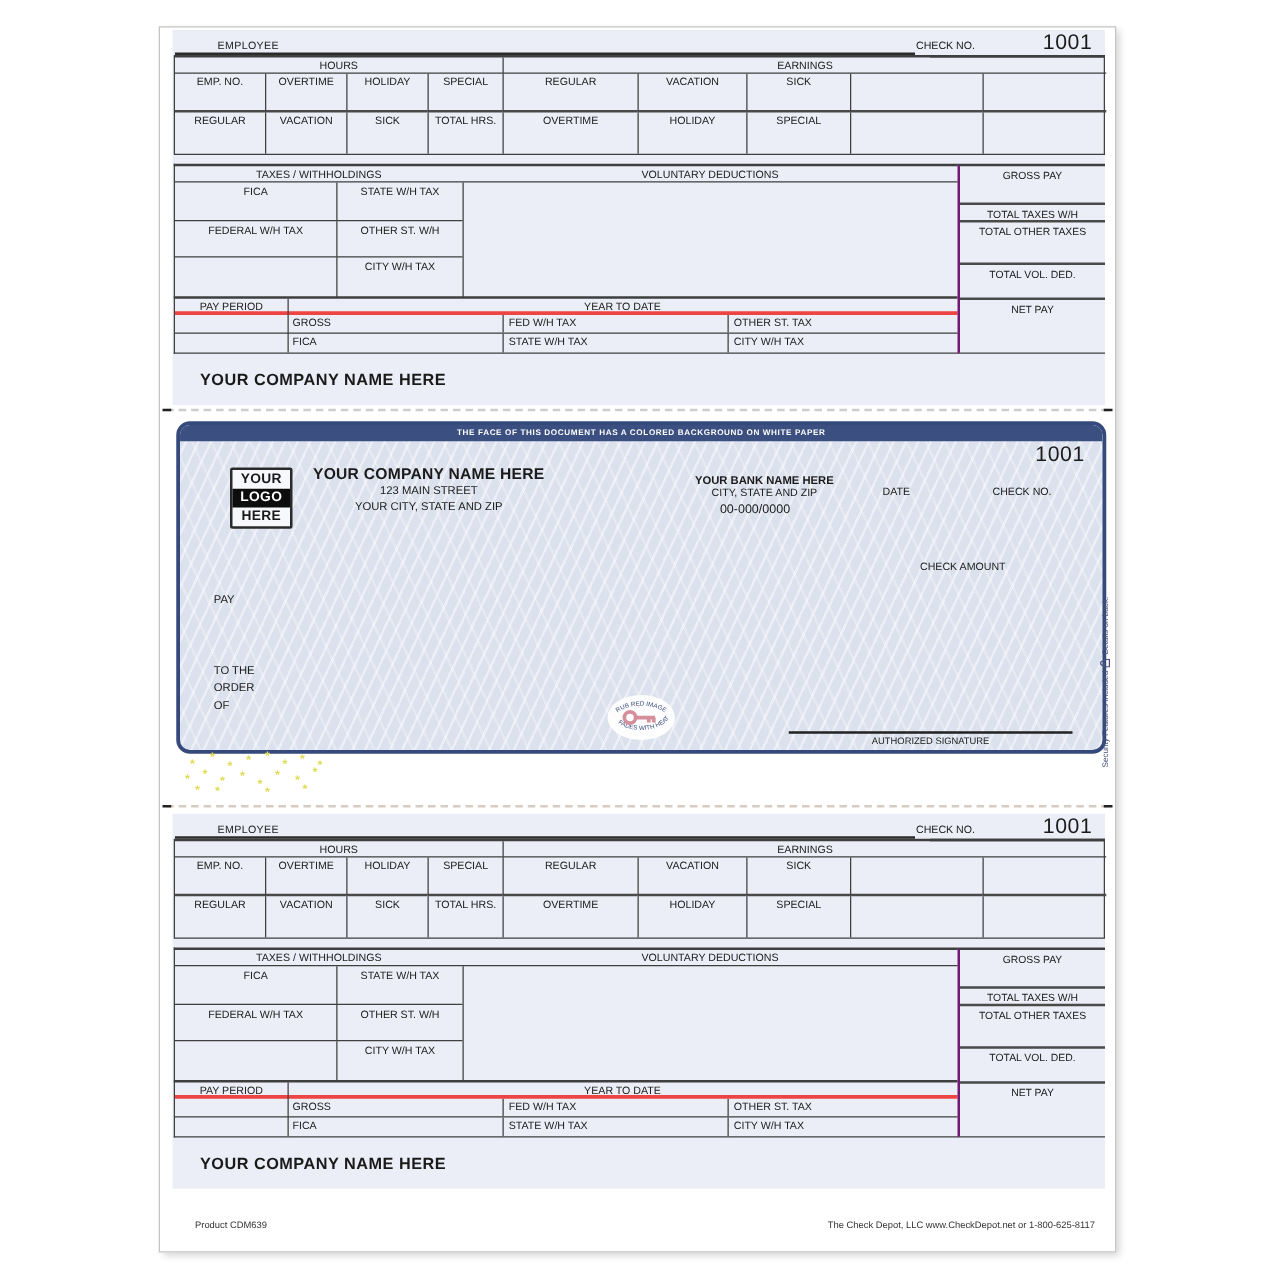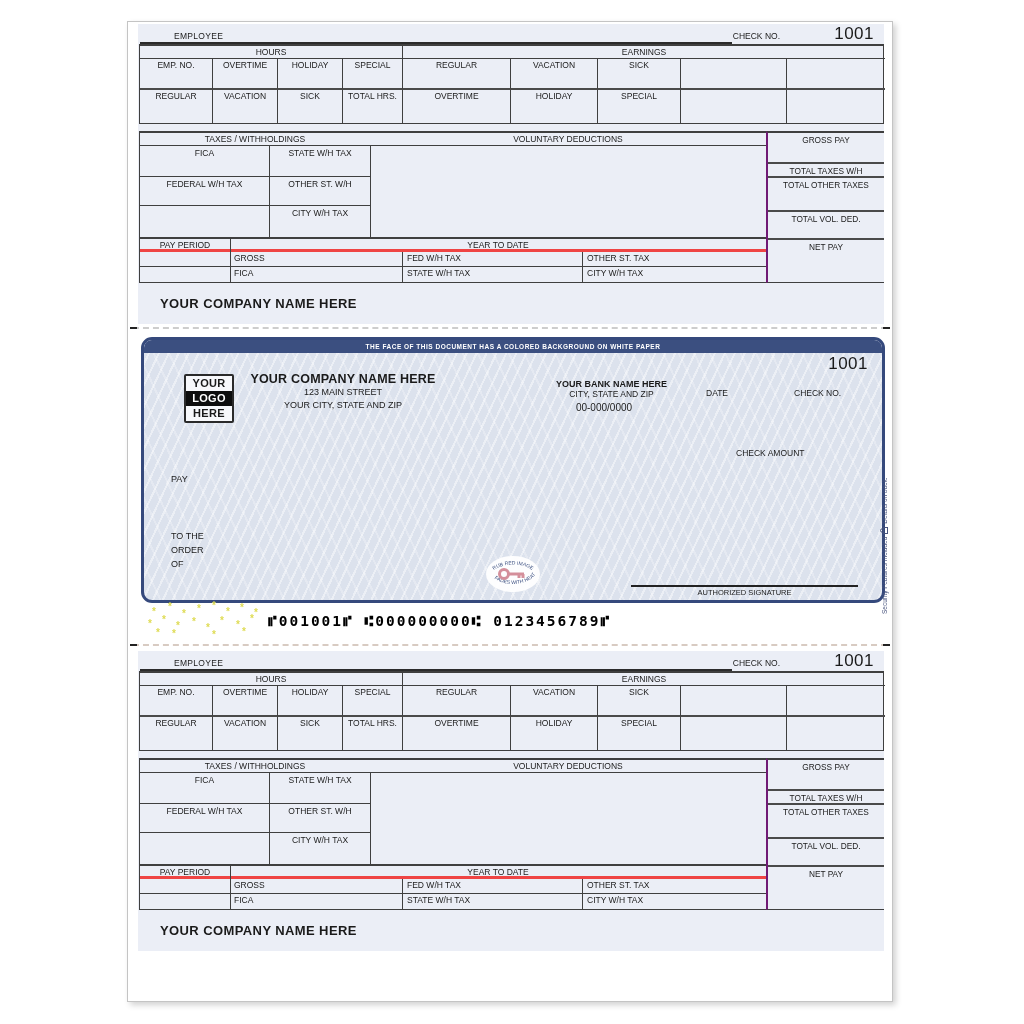--- a/index.html
+++ b/index.html
@@ -287,21 +287,20 @@
     <span style="left:62px;top:22px">*</span>
       <span style="left:76px;top:15px">*</span>
     <span style="left:92px;top:19px">*</span>
       <span style="left:106px;top:13px">*</span>
     <span style="left:28px;top:28px">*</span>
       <span style="left:68px;top:29px">*</span>
     <span style="left:98px;top:26px">*</span>
       <span style="left:12px;top:27px">*</span>
   </div>
 
-  <div class="micr">⑈001001⑈ ⑆000000000⑆ 0123456789⑈</div>
 
   <div class="perf perf-2"></div>
 
   <div id="stub-bottom" class="stub-slot slot-bottom">
   <div class="stub">
     <div class="s-emp-row">
       <div class="emp-underline"></div>
       <div class="chk-underline"></div>
       <span class="s-emp-label">EMPLOYEE</span>
       <span class="s-chkno-label">CHECK NO.</span>
@@ -374,14 +373,18 @@
       <div class="t-cell t-c1">TOTAL TAXES W/H</div>
       <div class="t-cell t-c2">TOTAL OTHER TAXES</div>
       <div class="t-cell t-c3">TOTAL VOL. DED.</div>
       <div class="t-cell t-c4">NET PAY</div>
     </div>
 
     <div class="s-company">YOUR COMPANY NAME HERE</div>
   </div>
 </div>
 
+  <div class="footer">
+    <span>Product CDM639</span>
+    <span>The Check Depot, LLC  www.CheckDepot.net  or  1-800-625-8117</span>
+  </div>
 
 </div>
 
 </body></html>

